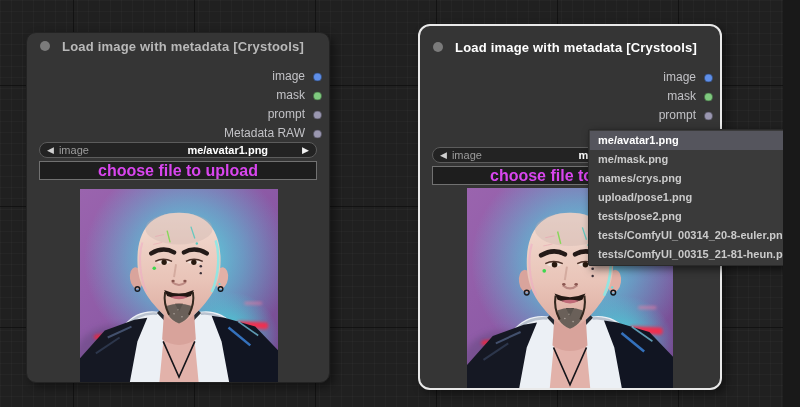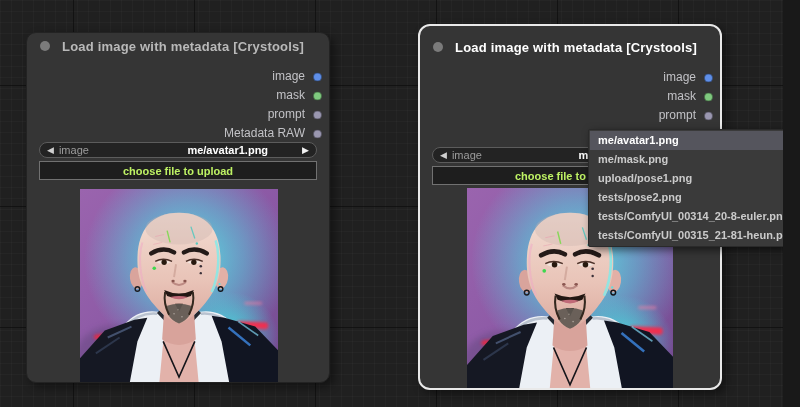--- a/index.html
+++ b/index.html
@@ -37,21 +37,21 @@
     background:#232323;border:1px solid #5c5c5c;display:flex;align-items:center;
     font-size:11px;color:#9c9c9c;
   }
   .combo .arr{flex:0 0 auto;font-size:9px;line-height:1;color:#cfcfcf;}
   .combo .arr.left{margin-left:7px;}
   .combo .arr.right{margin-right:7px;color:#f2f2f2;}
   .combo .combo-label{margin-left:5px;flex:0 0 auto;}
   .combo .combo-value{flex:1 1 auto;text-align:right;margin-right:34px;color:#ffffff;font-weight:700;font-size:11px;}
   .upload-btn{
     position:absolute;left:12px;right:12px;height:19px;background:#1e1e1e;
-    border:1px solid #717171;color:#bef264;font-weight:700;font-size:11px;
+    border:1px solid #717171;color:#d946ef;font-weight:700;font-size:16px;
     display:flex;align-items:center;justify-content:center;
     font-family:"Liberation Sans", sans-serif;padding:0;cursor:pointer;
   }
   .preview{position:absolute;overflow:hidden;}
   .preview svg{display:block;width:100%;height:100%;}
   .dropdown{
     position:absolute;left:588px;top:129px;width:197px;z-index:30;
     background:#3a3a3a;border:1px solid #2a2a2a;border-radius:2px;
     box-shadow:3px 3px 9px rgba(0,0,0,.55);padding:1px;
   }
@@ -239,19 +239,20 @@
     <div class="preview" style="left:47px;top:162px;width:206px;height:204px;">
       <svg viewBox="0 0 200 197" preserveAspectRatio="none">
           <use href="#portrait"></use>
         </svg>
     </div>
   </div>
 
   <div class="dropdown">
     <div class="dd-item hl">me/avatar1.png</div>
     <div class="dd-item">me/mask.png</div>
+    <div class="dd-item">names/crys.png</div>
     <div class="dd-item">upload/pose1.png</div>
     <div class="dd-item">tests/pose2.png</div>
     <div class="dd-item">tests/ComfyUI_00314_20-8-euler.png</div>
     <div class="dd-item">tests/ComfyUI_00315_21-81-heun.png</div>
   </div>
 
 </div>
 
 </body></html>

